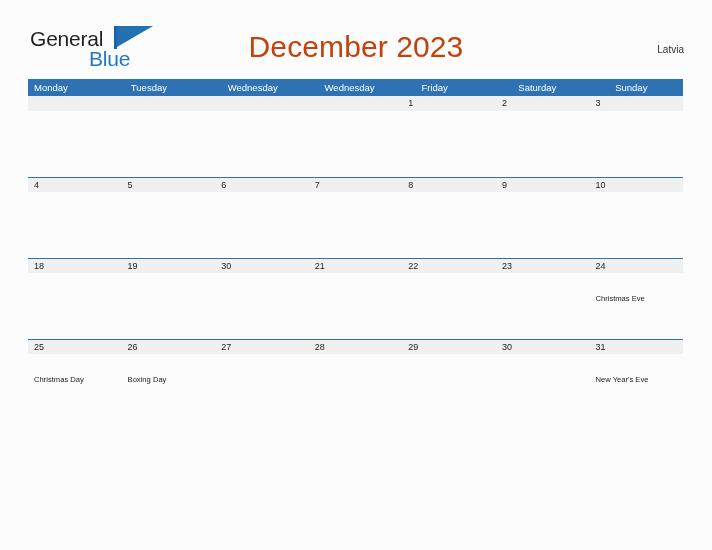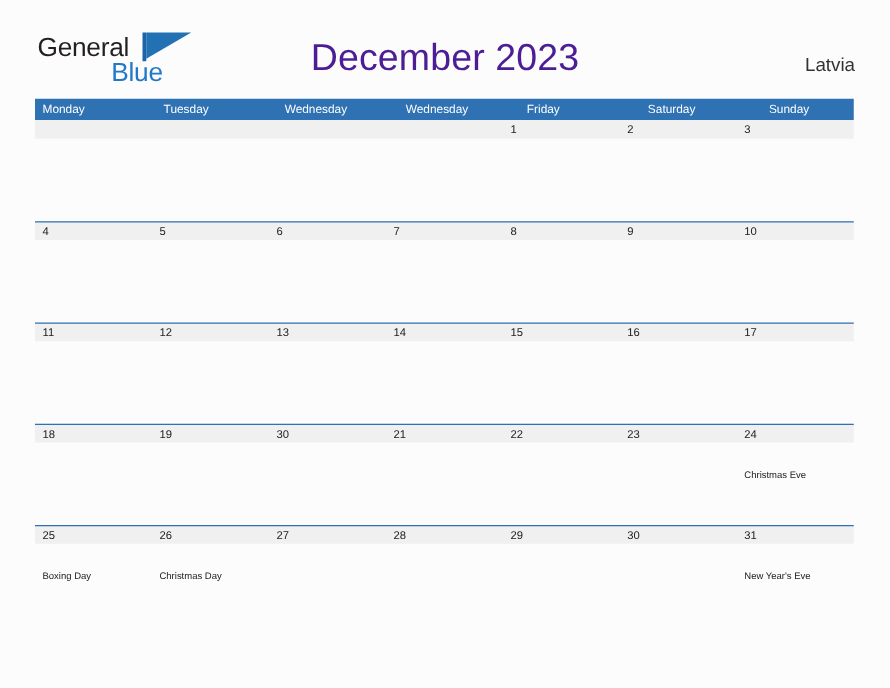--- a/index.html
+++ b/index.html
@@ -80,29 +80,29 @@
   }
 
   .cal-title {
     position: absolute;
     left: 0;
     right: 0;
     top: 30px;
     text-align: center;
     font-size: 30px;
     font-weight: normal;
-    color: #4c1d95;
+    color: #c2410c;
     letter-spacing: 0.1px;
   }
 
   .country {
     position: absolute;
     right: 28px;
     top: 44px;
-    font-size: 15px;
+    font-size: 10px;
     color: #333333;
   }
 
   
   .calendar {
     position: absolute;
     left: 28px;
     top: 79px;
     width: 655px;
   }
@@ -233,40 +233,20 @@
             <div class="event-cell"></div>
             <div class="event-cell"></div>
             <div class="event-cell"></div>
             <div class="event-cell"></div>
             <div class="event-cell"></div>
             <div class="event-cell"></div>
           </div>
         </div>
         <div class="week ruled">
           <div class="numbers">
-            <div class="daynum">11</div>
-            <div class="daynum">12</div>
-            <div class="daynum">13</div>
-            <div class="daynum">14</div>
-            <div class="daynum">15</div>
-            <div class="daynum">16</div>
-            <div class="daynum">17</div>
-          </div>
-          <div class="events">
-            <div class="event-cell"></div>
-            <div class="event-cell"></div>
-            <div class="event-cell"></div>
-            <div class="event-cell"></div>
-            <div class="event-cell"></div>
-            <div class="event-cell"></div>
-            <div class="event-cell"></div>
-          </div>
-        </div>
-        <div class="week ruled">
-          <div class="numbers">
             <div class="daynum">18</div>
             <div class="daynum">19</div>
             <div class="daynum">30</div>
             <div class="daynum">21</div>
             <div class="daynum">22</div>
             <div class="daynum">23</div>
             <div class="daynum">24</div>
           </div>
           <div class="events">
             <div class="event-cell"></div>
@@ -285,24 +265,24 @@
             <div class="daynum">25</div>
             <div class="daynum">26</div>
             <div class="daynum">27</div>
             <div class="daynum">28</div>
             <div class="daynum">29</div>
             <div class="daynum">30</div>
             <div class="daynum">31</div>
           </div>
           <div class="events">
             <div class="event-cell">
+              <span class="event-label">Christmas Day</span>
+            </div>
+            <div class="event-cell">
               <span class="event-label">Boxing Day</span>
-            </div>
-            <div class="event-cell">
-              <span class="event-label">Christmas Day</span>
             </div>
             <div class="event-cell"></div>
             <div class="event-cell"></div>
             <div class="event-cell"></div>
             <div class="event-cell"></div>
             <div class="event-cell">
               <span class="event-label">New Year's Eve</span>
             </div>
           </div>
         </div>

